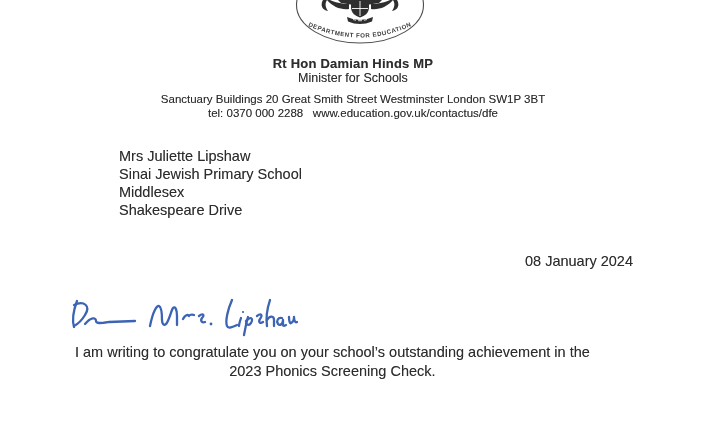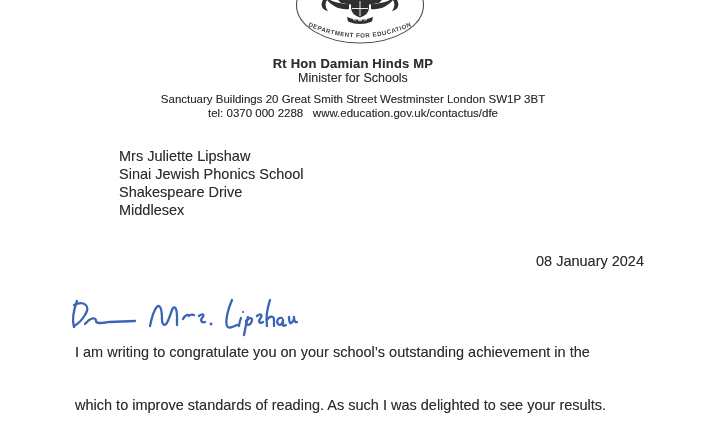--- a/index.html
+++ b/index.html
@@ -21,21 +21,21 @@
   .sender-title  { top: 71px;  font-size: 12.5px; }
   .office-address{ top: 93px;  font-size: 11.5px; }
   .contact-line  { top: 107px; font-size: 11.5px; white-space: pre; }
 
   .recipient {
     position: absolute; left: 75px; top: 147px;
     font-size: 14.5px; line-height: 18px; margin-left: 44px;
   }
 
   .date-line {
-    position: absolute; top: 253px; right: 76px;
+    position: absolute; top: 253px; right: 87px;
     font-size: 14.5px;
   }
 
   .salutation-svg { position: absolute; left: 66px; top: 296px; width: 232px; height: 42px; }
 
   .paragraph {
     position: absolute; left: 75px;
     font-size: 14.5px; line-height: 18.5px; white-space: nowrap; text-align: center;
   }
   .para-1 { top: 343px; }
@@ -69,23 +69,23 @@
     </text>
   </svg>
 
   <div class="center-line sender-name scan-text">Rt Hon Damian Hinds MP</div>
   <div class="center-line sender-title scan-text">Minister for Schools</div>
   <div class="center-line office-address scan-text">Sanctuary Buildings 20 Great Smith Street Westminster London SW1P 3BT</div>
   <div class="center-line contact-line scan-text">tel: 0370 000 2288   www.education.gov.uk/contactus/dfe</div>
 
   <div class="recipient scan-text">
     <div>Mrs Juliette Lipshaw</div>
-    <div>Sinai Jewish Phonics School</div>
+    <div>Sinai Jewish Primary School</div>
+    <div>Middlesex</div>
     <div>Shakespeare Drive</div>
-    <div>Middlesex</div>
   </div>
 
   <div class="date-line scan-text">08 January 2024</div>
 
   <svg class="salutation-svg" viewBox="0 0 232 42" role="img">
     <title>Dear Mrs. Lipshaw</title>
     <g fill="none" stroke="#3c63b4" stroke-width="2.3" stroke-linecap="round" stroke-linejoin="round">
       <path d="M 11 5 C 8 13 6 24 8 31"></path>
       <path d="M 8 9 C 18 4 25 10 19 19 C 16 24 12 28 8 30"></path>
       <path d="M 19 28 C 25 21 30 21 30 25 C 30 28 36 27 43 26 L 69 25"></path>
@@ -101,18 +101,18 @@
       <path d="M 191 20 C 195 17 197 19 194 23 C 192 26 194 28 197 26"></path>
       <path d="M 204 4 C 201 13 200 23 201 30"></path>
       <path d="M 201 24 C 204 19 208 20 208 24 L 208 30"></path>
       <path d="M 216 22 C 212 21 210 25 212 28 C 214 30 217 28 217 24 L 217 29 C 217 30 219 30 220 29"></path>
       <path d="M 223 21 C 223 25 224 28 225 27 C 227 26 228 23 228 21 C 228 24 229 27 231 26"></path>
     </g>
   </svg>
 
   <div class="paragraph para-1 scan-text">
     <div>I am writing to congratulate you on your school’s outstanding achievement in the</div>
+    <div>2023 Phonics Screening Check.</div>
   </div>
   <div class="paragraph para-2 scan-text">
-    <div>which to improve standards of reading. As such I was delighted to see your results.</div>
   </div>
 
 </div>
 
 </body></html>

